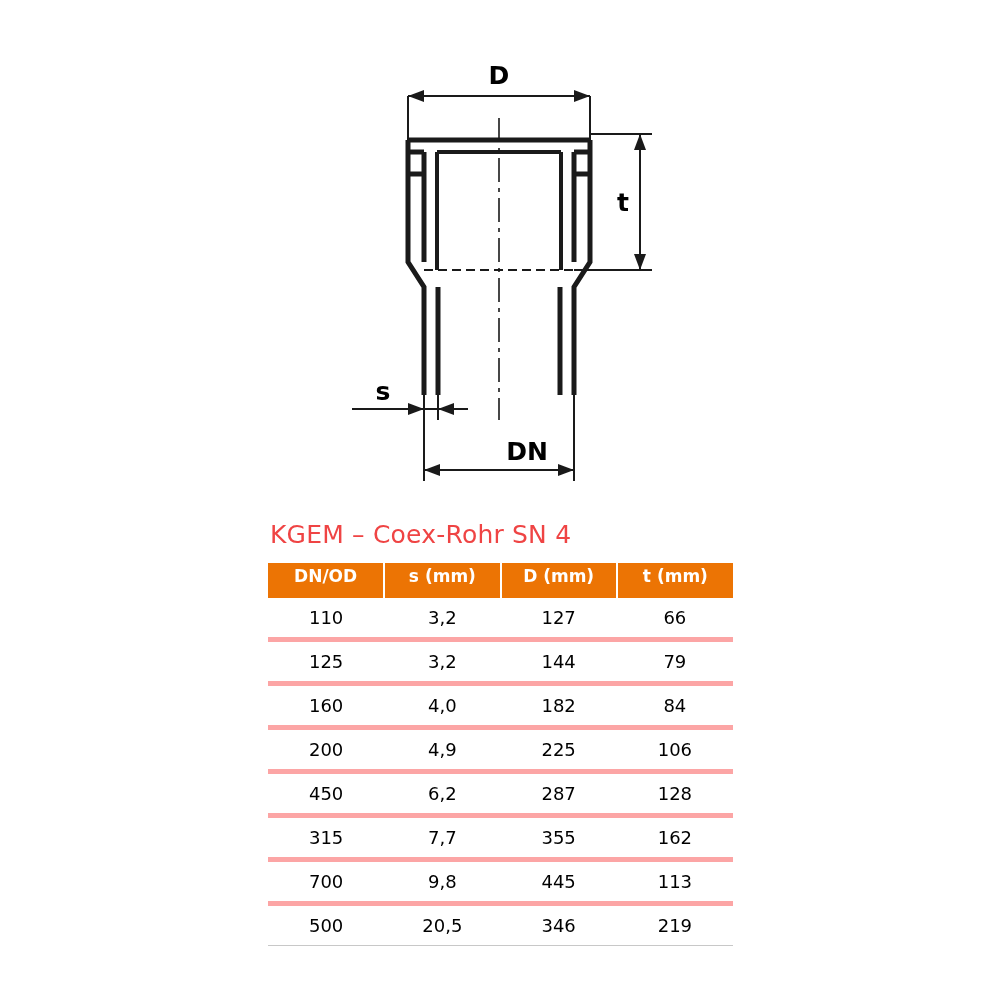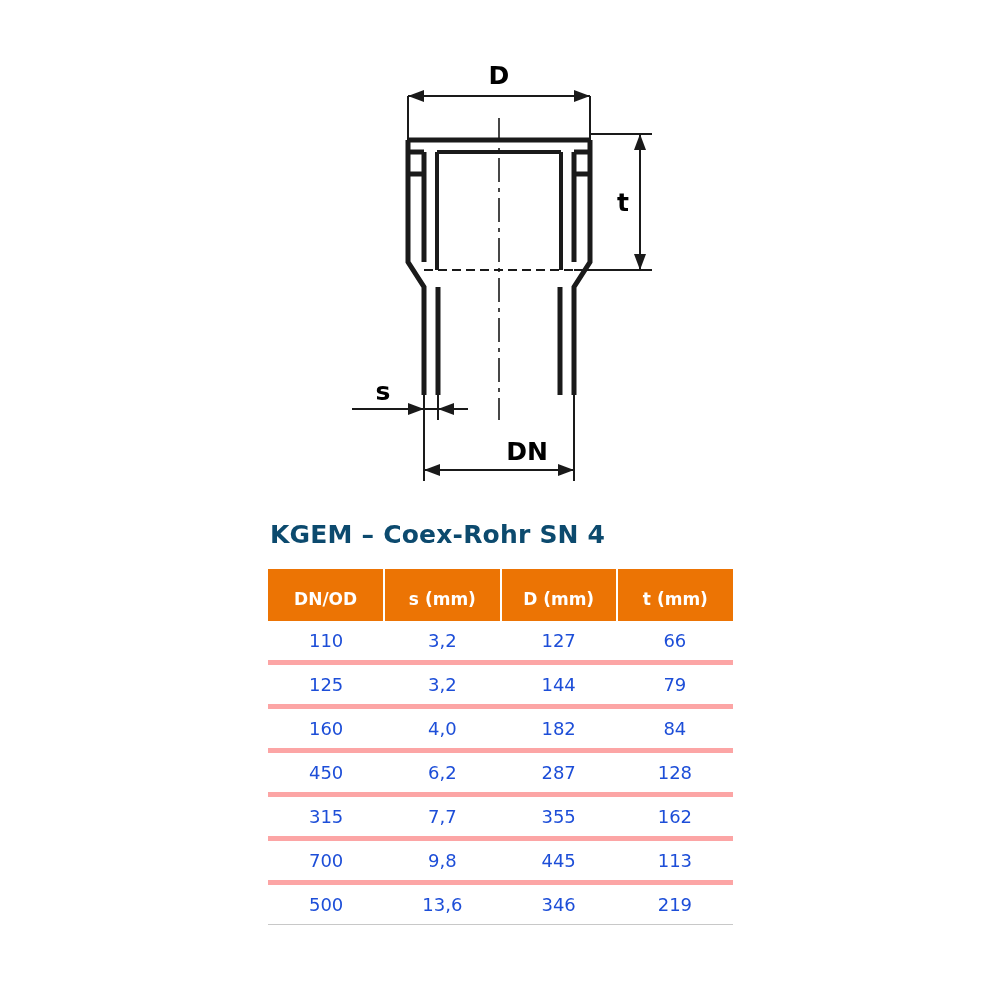--- a/index.html
+++ b/index.html
@@ -36,45 +36,45 @@
 
   
   #table-area {
     position: absolute;
     left: 268px;
     top: 520px;
     width: 465px;
   }
   #table-title {
     font-size: 25px;
-    color: #0c4a6e;
-    font-weight: 700;
-    margin: 0 0 20px 2px;
+    color: #ef4444;
+    font-weight: 400;
+    margin: 0 0 14px 2px;
     letter-spacing: 0.2px;
   }
   table.spec-table {
     border-collapse: collapse;
     width: 465px;
     table-layout: fixed;
   }
   table.spec-table th {
     background: #ec7404;
     color: #ffffff;
     font-size: 17px;
     font-weight: 700;
-    padding: 20px 0 12px 0;
+    padding: 3px 0 12px 0;
     text-align: center;
     border-right: 2px solid #ffffff;
   }
   table.spec-table th:last-child {
     border-right: none;
   }
   table.spec-table td {
     font-size: 18px;
-    color: #1d4ed8;
+    color: #000000;
     text-align: center;
     padding: 9px 0 9px 0;
     border-bottom: 1px solid #c8c8c8;
     background: #ffffff;
   }
   table.spec-table tbody tr:first-child td {
     border-top: none;
   }
   table.spec-table tbody tr td {
     border-top: 5px solid #fca5a5;
@@ -195,38 +195,44 @@
         <td>144</td>
         <td>79</td>
       </tr>
       <tr>
         <td>160</td>
         <td>4,0</td>
         <td>182</td>
         <td>84</td>
       </tr>
       <tr>
+        <td>200</td>
+        <td>4,9</td>
+        <td>225</td>
+        <td>106</td>
+      </tr>
+      <tr>
         <td>450</td>
         <td>6,2</td>
         <td>287</td>
         <td>128</td>
       </tr>
       <tr>
         <td>315</td>
         <td>7,7</td>
         <td>355</td>
         <td>162</td>
       </tr>
       <tr>
         <td>700</td>
         <td>9,8</td>
         <td>445</td>
         <td>113</td>
       </tr>
       <tr>
         <td>500</td>
-        <td>13,6</td>
+        <td>20,5</td>
         <td>346</td>
         <td>219</td>
       </tr>
     </tbody>
   </table>
 </div>
 
 </body></html>

